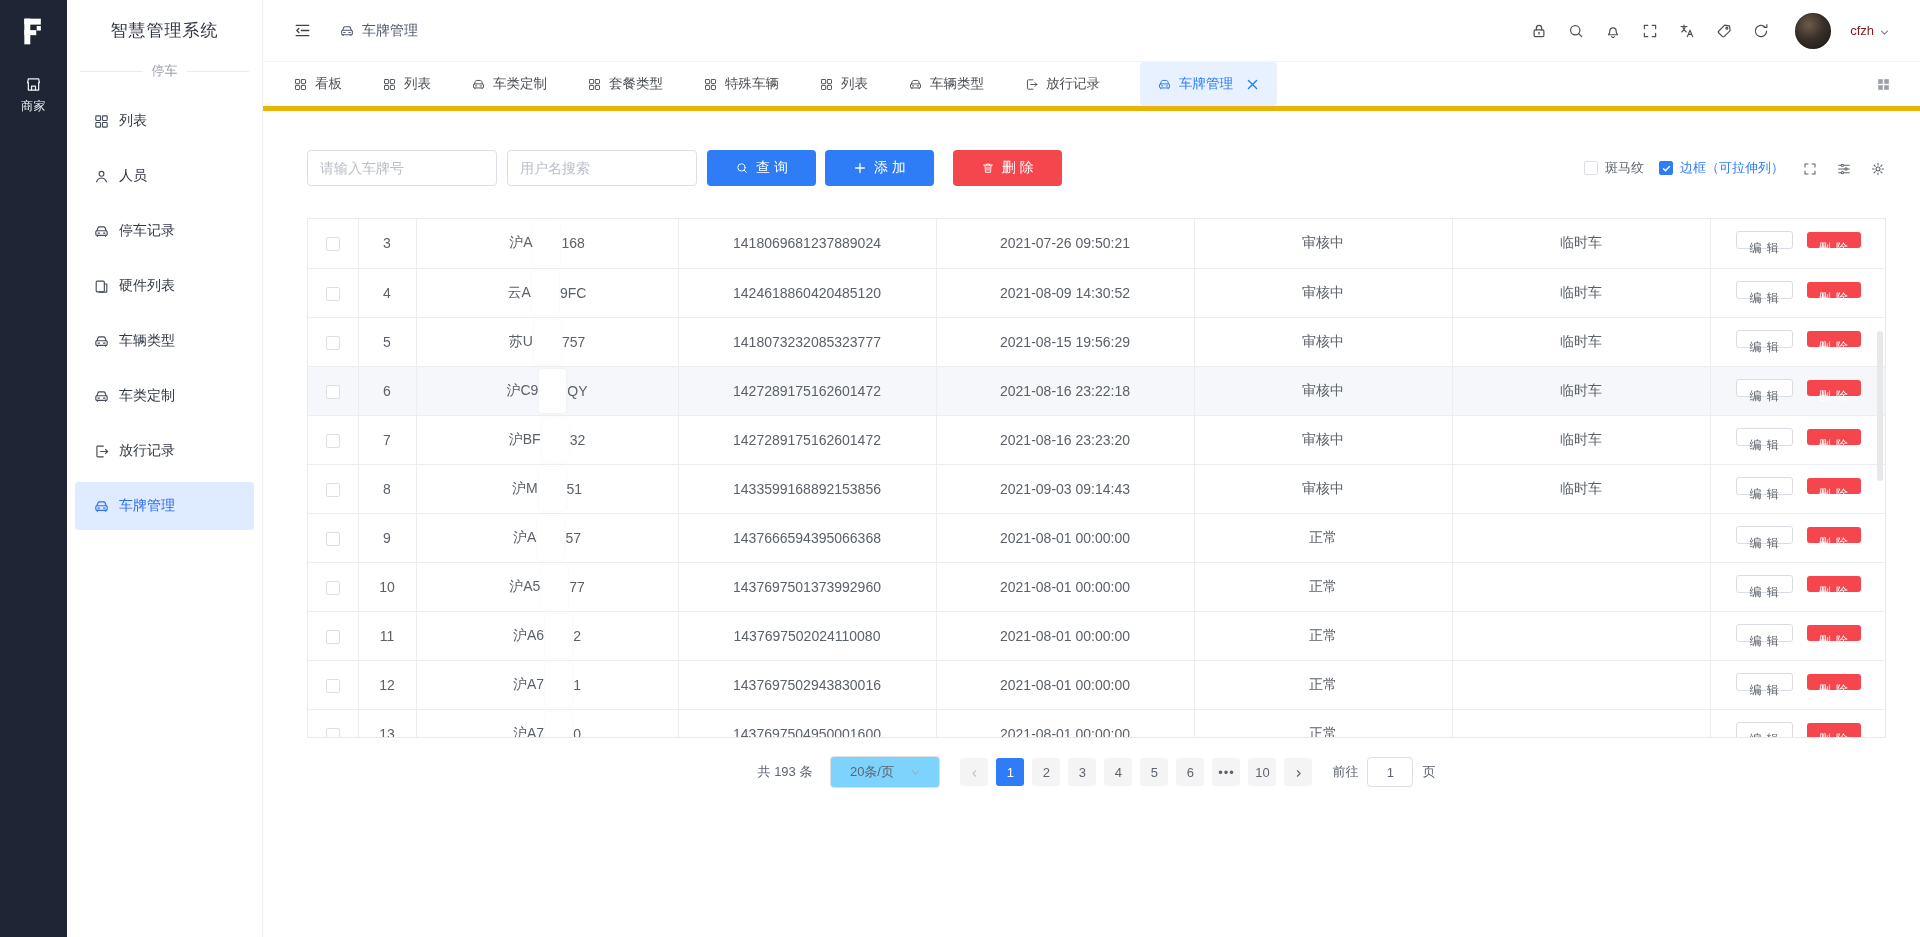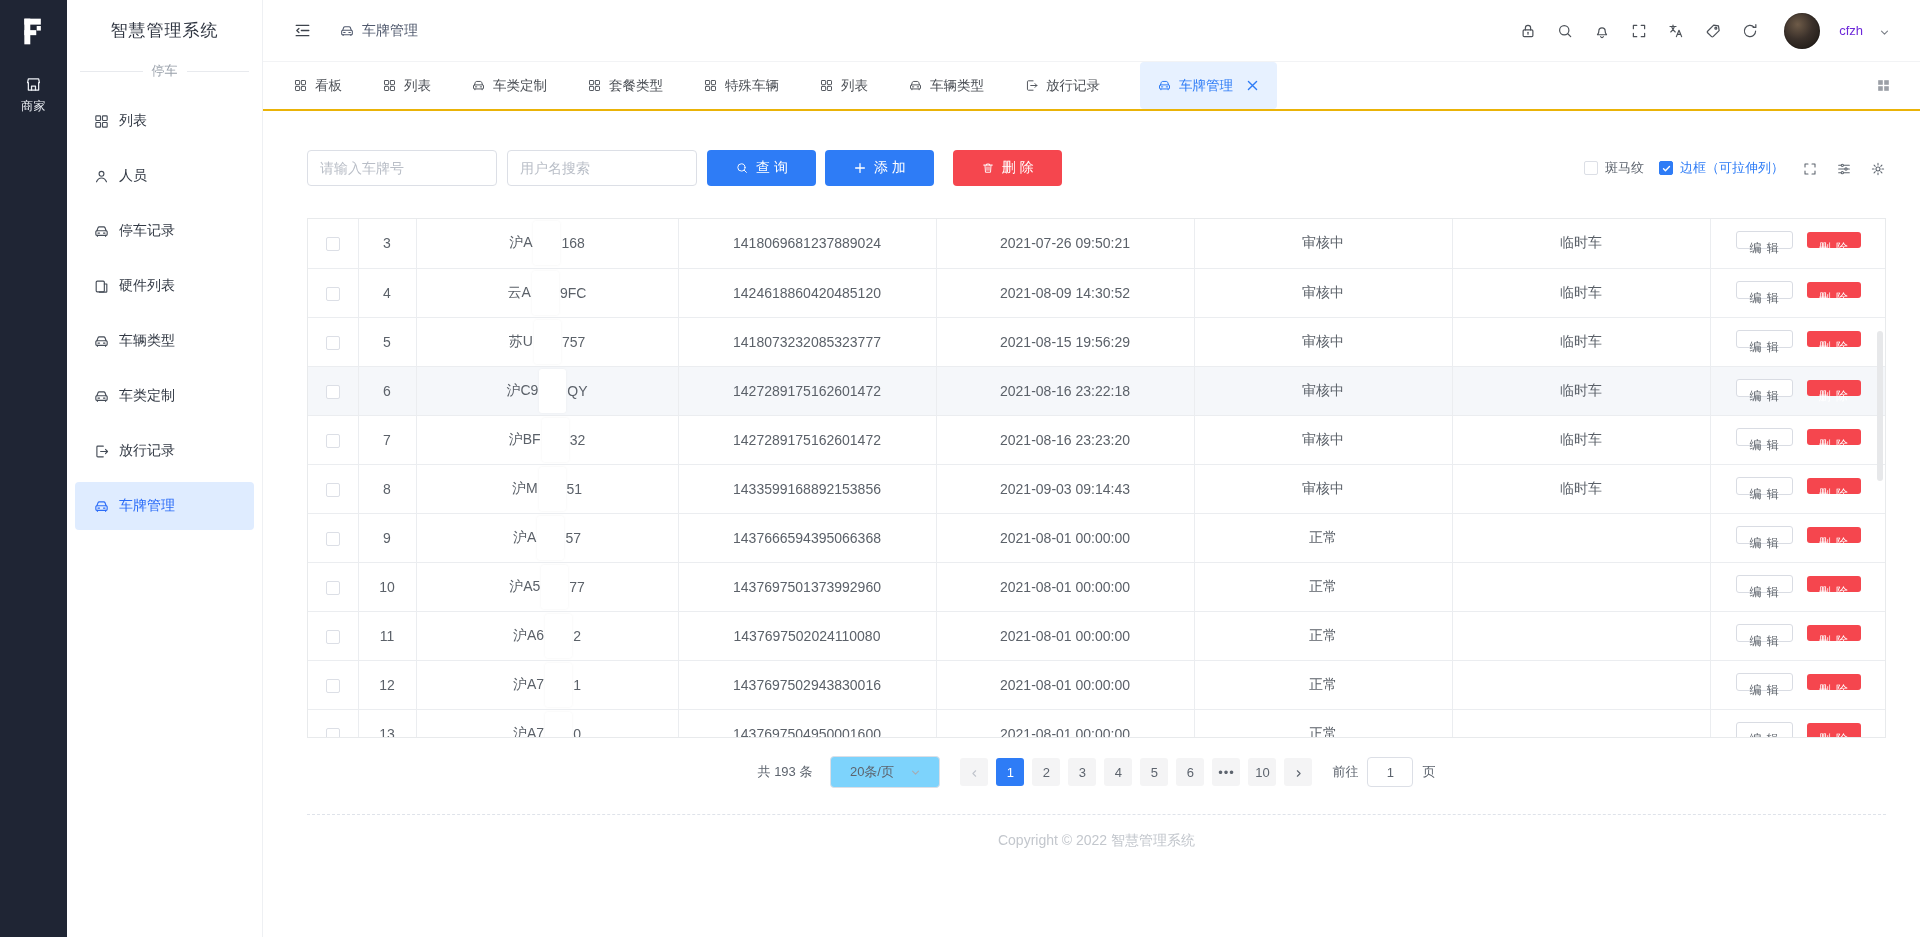--- a/index.html
+++ b/index.html
@@ -37,25 +37,25 @@
 
 .main{flex:1;min-width:0;display:flex;flex-direction:column;background:#fff}
 .topbar{height:61px;display:flex;align-items:center;padding:0 30px;background:#fff}
 .tb-collapse{width:19px;height:19px;color:#3d434c;cursor:pointer}
 .breadcrumb{display:flex;align-items:center;gap:7px;margin-left:27px;font-size:14px;color:#515a6e}
 .breadcrumb .ic{width:16px;height:16px;color:#515a6e}
 .tb-right{margin-left:auto;display:flex;align-items:center;gap:19px}
 .hic{width:18px;height:18px;color:#4c5158;cursor:pointer}
 .avatar{width:36px;height:36px;border-radius:50%;margin-left:6px;cursor:pointer;flex:none;
   background:radial-gradient(circle at 38% 32%,#6e5b48 0%,#3a302a 45%,#16130f 100%);box-shadow:inset 0 0 0 1px rgba(0,0,0,.15)}
-.username{font-size:13px;color:#6d28d9;display:flex;align-items:flex-end;gap:16px;cursor:pointer}
+.username{font-size:13px;color:#7f1d1d;display:flex;align-items:flex-end;gap:5px;cursor:pointer}
 .username .ic{width:11px;height:11px;color:#7a7f87}
 
 
-.tabsbar{height:50px;background:#fff;border-top:1px solid #f2f3f5;border-bottom:2px solid #eab308;
+.tabsbar{height:50px;background:#fff;border-top:1px solid #f2f3f5;border-bottom:5px solid #eab308;
   display:flex;align-items:center;padding:0 28px 0 30px;gap:40px;flex-shrink:0}
 .tab{display:flex;align-items:center;gap:7px;font-size:13.5px;color:#4b4f55;cursor:pointer;height:100%}
 .tab .ic{width:15px;height:15px;color:#54585f}
 .tab.active{background:#e7f1ff;color:#2e7cf6;padding:0 17px;border-radius:4px}
 .tab.active .ic{color:#2e7cf6}
 .t-close{width:11px;height:11px;margin-left:5px;color:#2e7cf6;cursor:pointer}
 .tabs-overview{margin-left:auto;width:17px;height:17px;color:#9b9fa6;cursor:pointer}
 
 
 .content{flex:1;padding:0 34px 0 44px;display:flex;flex-direction:column}
@@ -826,15 +826,14 @@
             </svg>
           </span>
       </button>
       <span class="goto">
         <span>前往</span>
         <input value="1" style="">
         <span>页</span>
       </span>
     </div>
 
-    <div class="footer">Copyright © 2022 智慧管理系统</div>
   </div>
 </div>
 
 </body></html>

